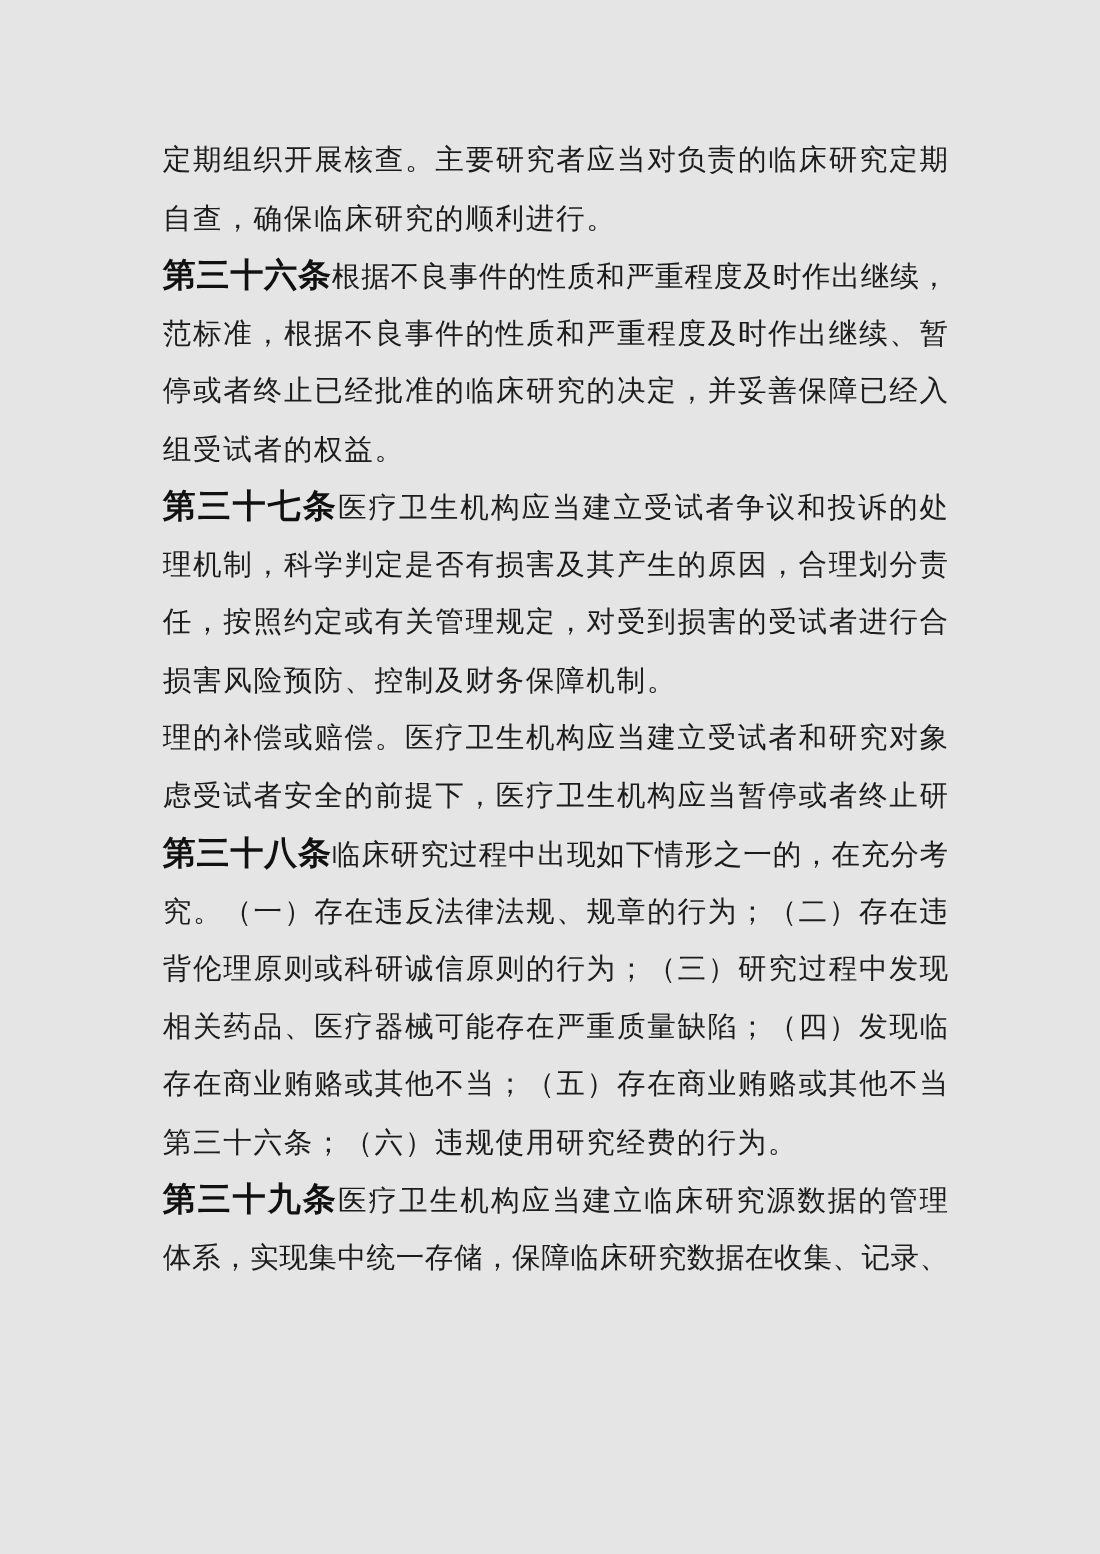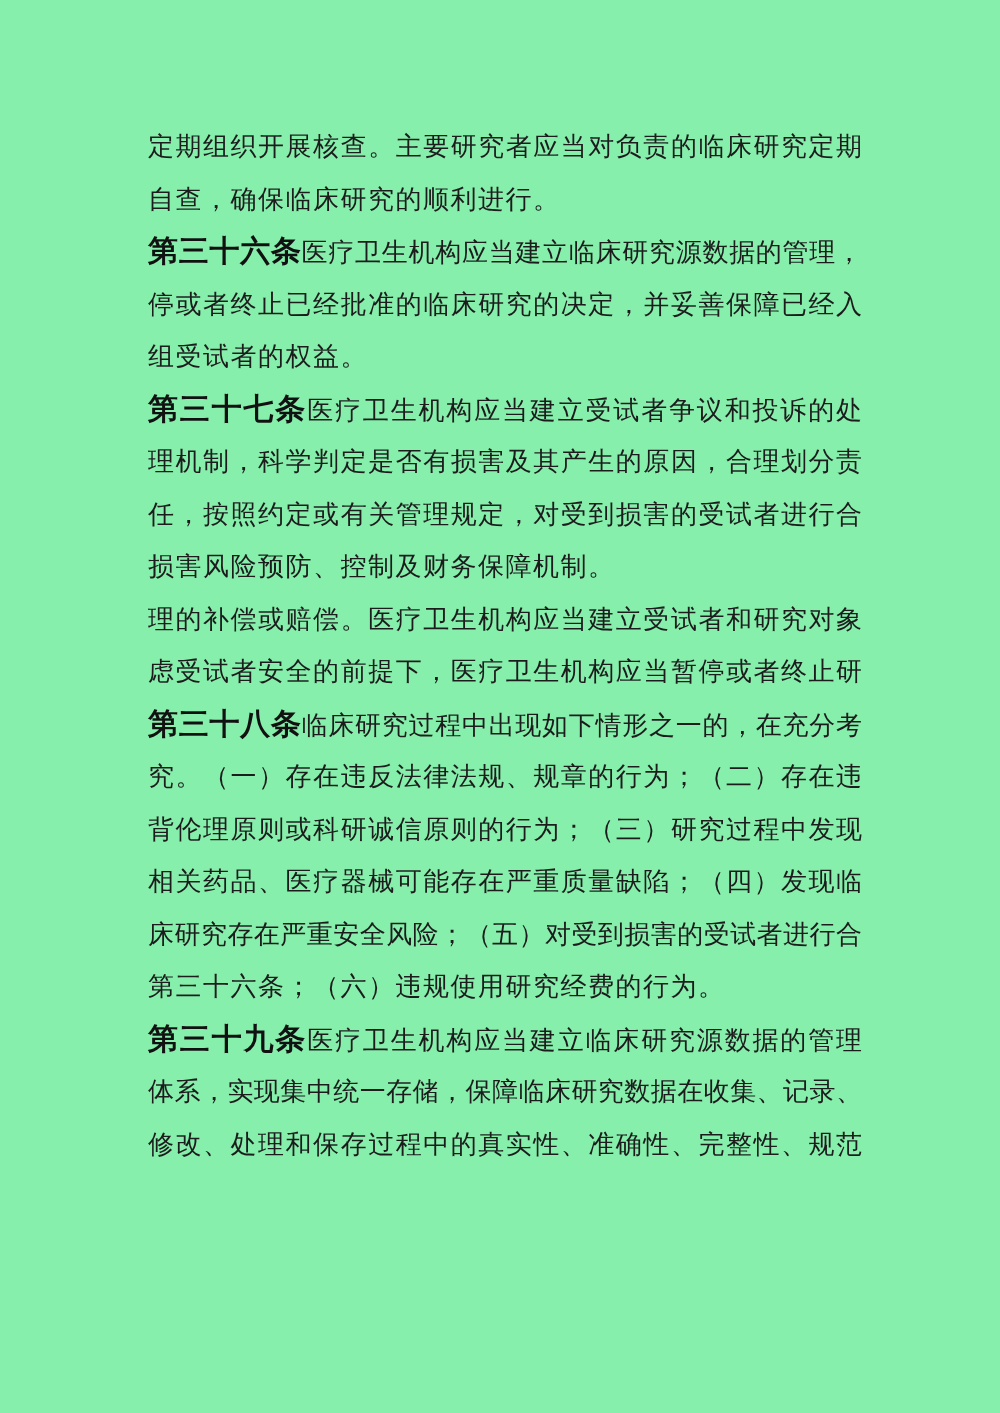--- a/index.html
+++ b/index.html
@@ -11,21 +11,21 @@
     height: 1413px;
     background: #ffffff;
     overflow: hidden;
     font-family: "DejaVu Sans", sans-serif;
     color: #1c1c1c;
   }
   .page {
     position: relative;
     width: 1000px;
     height: 1413px;
-    background: #86efac;
+    background: #e5e5e5;
   }
   .doc-text {
     position: absolute;
     left: 148px;
     top: 120px;
     width: 714px;
   }
   .line {
     height: 52.5px;
     line-height: 52.5px;
@@ -54,23 +54,24 @@
 </style>
 </head>
 <body>
 
 <main class="page">
   <section class="doc-text">
   <div class="line fill"><span class="body-text">定期组织开展核查。主要研究者应当对负责的临床研究定期</span></div>
 
   <div class="line"><span class="body-text">自查，确保临床研究的顺利进行。</span></div>
 
-  <div class="line fill"><span class="head">第三十六条</span><span class="body-text">医疗卫生机构应当建立临床研究源数据的管理，</span></div>
+  <div class="line fill"><span class="head">第三十六条</span><span class="body-text">根据不良事件的性质和严重程度及时作出继续，</span></div>
 
 
+  <div class="line fill"><span class="body-text">范标准，根据不良事件的性质和严重程度及时作出继续、暂</span></div>
 
   <div class="line fill"><span class="body-text">停或者终止已经批准的临床研究的决定，并妥善保障已经入</span></div>
 
   <div class="line"><span class="body-text">组受试者的权益。</span></div>
 
   <div class="line fill"><span class="head">第三十七条</span><span class="body-text">医疗卫生机构应当建立受试者争议和投诉的处</span></div>
 
   <div class="line fill"><span class="body-text">理机制，科学判定是否有损害及其产生的原因，合理划分责</span></div>
 
   <div class="line fill"><span class="body-text">任，按照约定或有关管理规定，对受到损害的受试者进行合</span></div>
@@ -82,23 +83,22 @@
   <div class="line fill"><span class="body-text">虑受试者安全的前提下，医疗卫生机构应当暂停或者终止研</span></div>
 
   <div class="line fill"><span class="head">第三十八条</span><span class="body-text">临床研究过程中出现如下情形之一的，在充分考</span></div>
 
   <div class="line fill"><span class="body-text">究。（一）存在违反法律法规、规章的行为；（二）存在违</span></div>
 
   <div class="line fill"><span class="body-text">背伦理原则或科研诚信原则的行为；（三）研究过程中发现</span></div>
 
   <div class="line fill"><span class="body-text">相关药品、医疗器械可能存在严重质量缺陷；（四）发现临</span></div>
 
-  <div class="line fill"><span class="body-text">床研究存在严重安全风险；（五）对受到损害的受试者进行合</span></div>
+  <div class="line fill"><span class="body-text">存在商业贿赂或其他不当；（五）存在商业贿赂或其他不当</span></div>
 
   <div class="line"><span class="body-text">第三十六条；（六）违规使用研究经费的行为。</span></div>
 
   <div class="line fill"><span class="head">第三十九条</span><span class="body-text">医疗卫生机构应当建立临床研究源数据的管理</span></div>
 
   <div class="line fill"><span class="body-text">体系，实现集中统一存储，保障临床研究数据在收集、记录、</span></div>
 
-  <div class="line fill"><span class="body-text">修改、处理和保存过程中的真实性、准确性、完整性、规范</span></div>
 </section>
 </main>
 
 </body></html>

